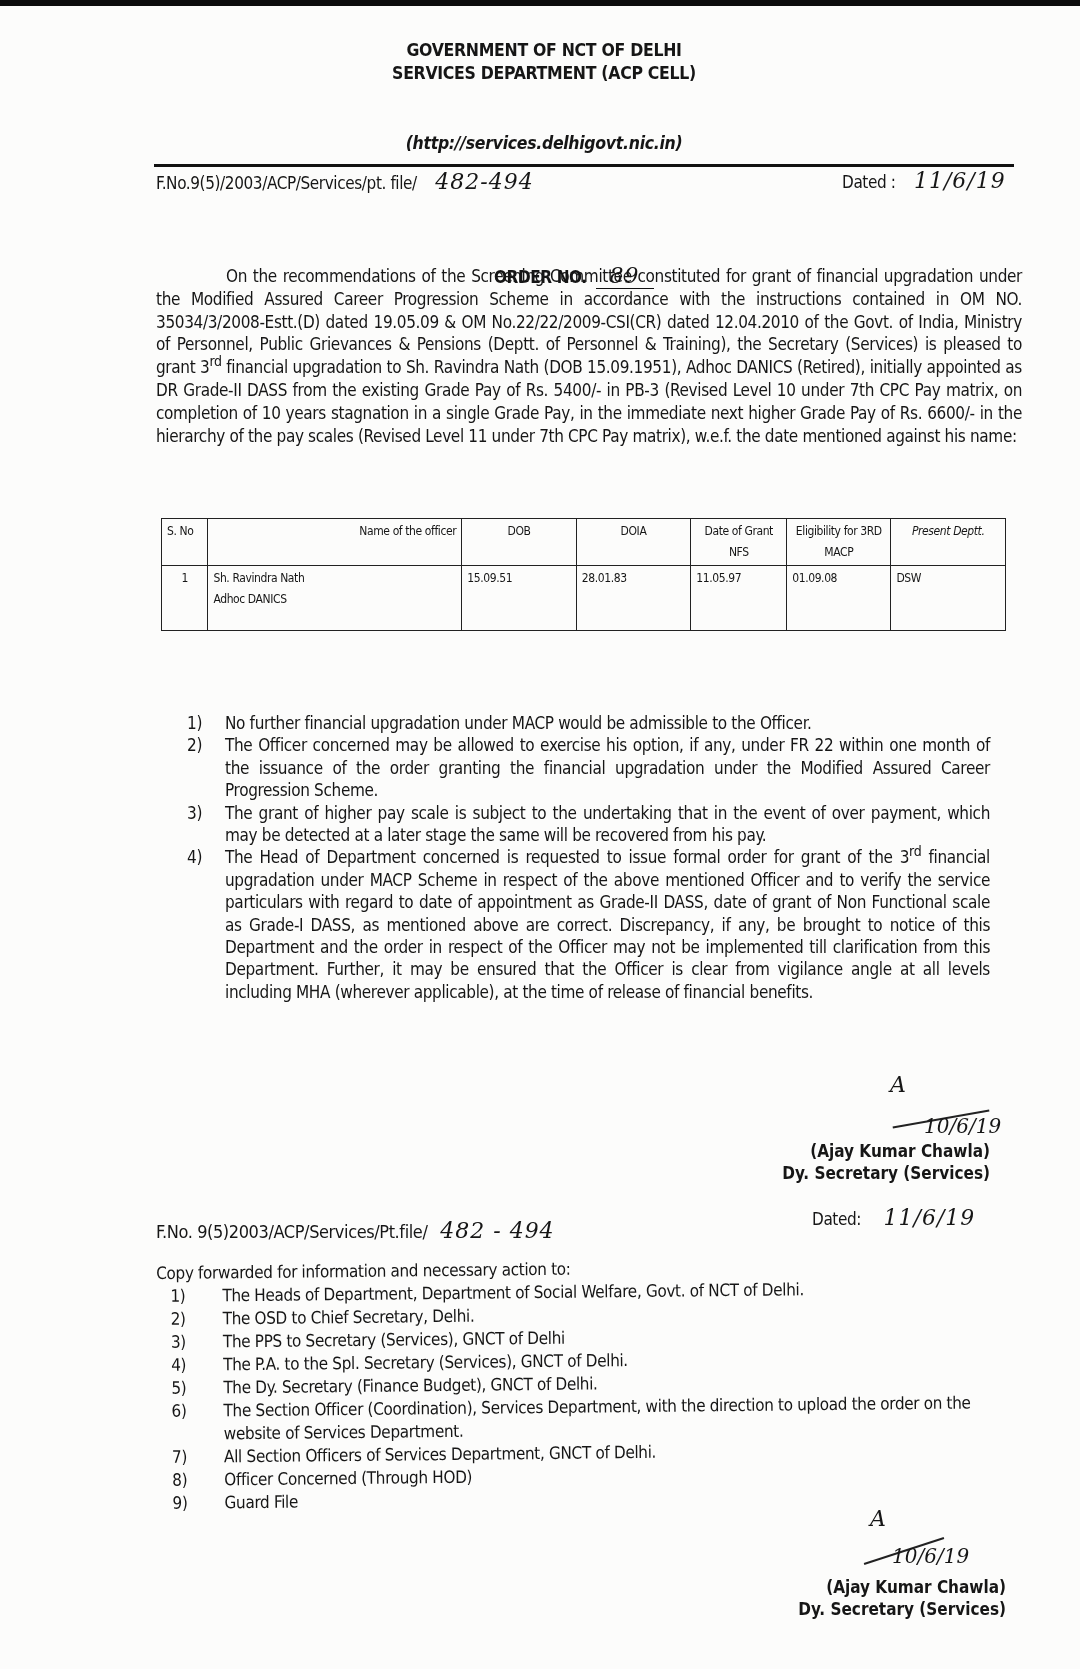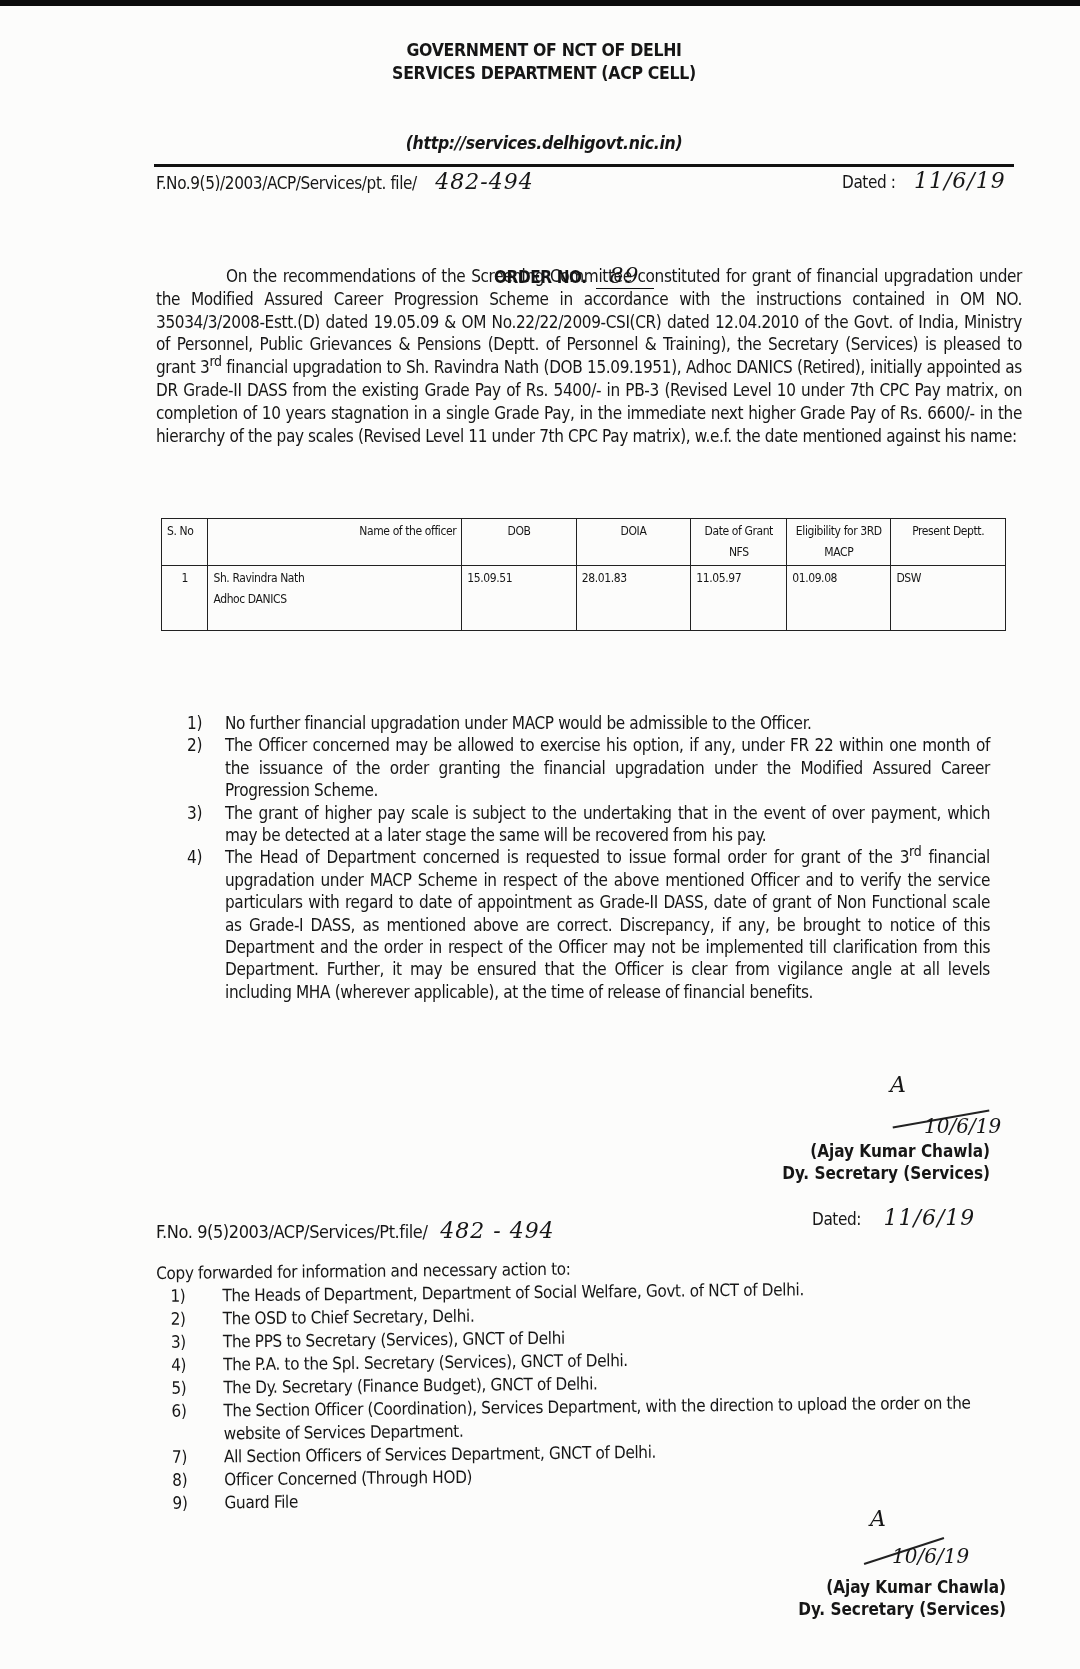--- a/index.html
+++ b/index.html
@@ -68,21 +68,21 @@
 
   <table class="grid">
     <thead>
       <tr>
         <th style="width:34px; text-align:left;">S. No</th>
         <th style="width:235px; text-align:right;">Name of the officer</th>
         <th style="width:100px;">DOB</th>
         <th style="width:100px;">DOIA</th>
         <th style="width:82px;">Date of Grant NFS</th>
         <th style="width:90px;">Eligibility for 3RD MACP</th>
-        <th style="width:100px;">Present Deptt.</th>
+        <th style="width:100px;font-style:italic;">Present Deptt.</th>
       </tr>
     </thead>
     <tbody>
       <tr>
         <td style="text-align:center;">1</td>
         <td>
           <div>Sh. Ravindra Nath</div>
           <div>Adhoc DANICS</div>
         </td>
         <td>15.09.51</td>

